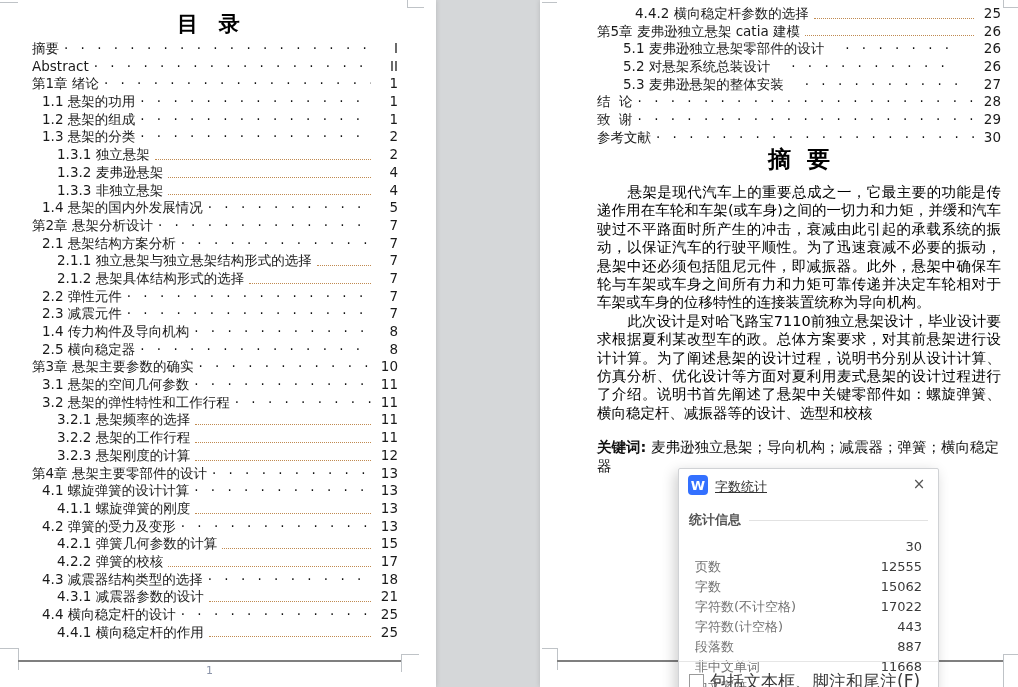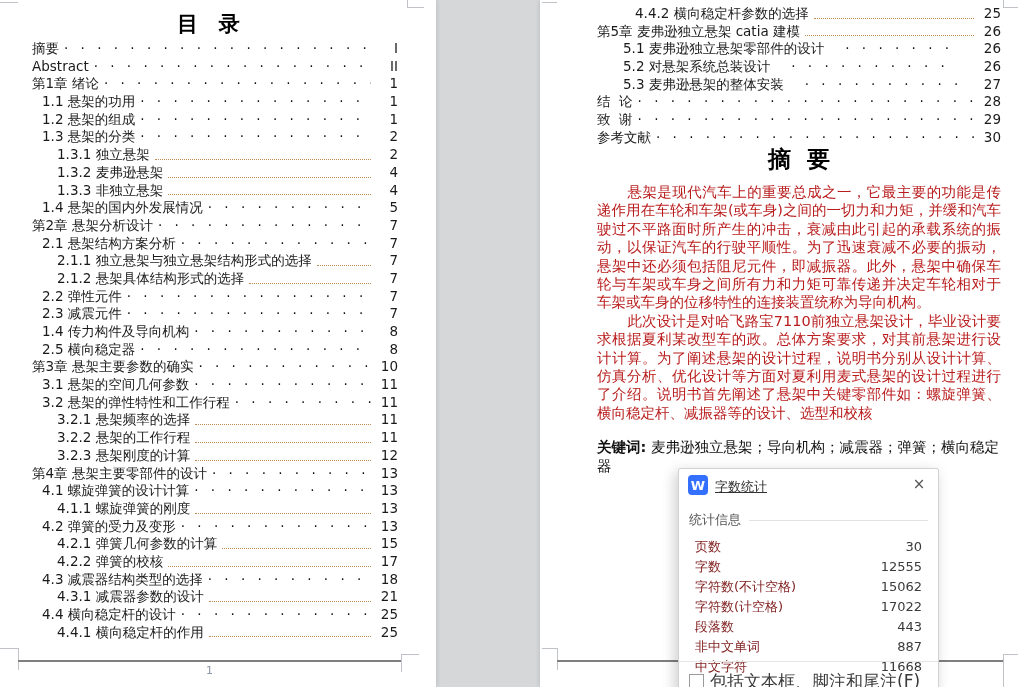--- a/index.html
+++ b/index.html
@@ -51,21 +51,21 @@
   }
 
   
   .abstract{position:absolute;left:597px;top:144px;width:404px;}
   .abstract-title{
     text-align:center;font-size:23px;font-weight:bold;white-space:pre;
     color:#000;margin-bottom:8px;
   }
   .abstract p{
     margin:0;font-size:14.5px;line-height:18.4px;text-align:justify;
-    text-indent:2.1em;color:#b91c1c;
+    text-indent:2.1em;color:#000000;
   }
   .keywords{margin-top:16px;font-size:14.5px;line-height:18.4px;color:#111;}
   .keywords .kw-label{font-weight:bold;}
 
   
   .dialog{
     position:absolute;left:678px;top:468px;width:259px;height:230px;
     background:#fff;border:1px solid #d0d2d5;border-radius:2px;
     box-shadow:-3px 4px 14px rgba(0,0,0,.20);
     font-size:13px;color:#333;z-index:10;
@@ -74,26 +74,26 @@
   .dlg-logo{
     position:absolute;left:9px;top:6px;width:20px;height:20px;border-radius:4px;
     background:#3370ff;color:#fff;font-weight:bold;font-size:13px;
     display:flex;align-items:center;justify-content:center;
   }
   .dlg-title{position:absolute;left:36px;top:9px;font-size:13px;color:#333;text-decoration:underline;}
   .dlg-close{
     position:absolute;right:10px;top:6px;width:18px;height:18px;
     text-align:center;line-height:18px;font-size:15px;color:#555;cursor:pointer;
   }
-  .dlg-section{display:flex;align-items:center;margin:10px 10px 0 10px;}
+  .dlg-section{display:flex;align-items:center;margin:10px 10px 0 10px;font-weight:bold;}
   .dlg-section-label{color:#555;white-space:nowrap;}
   .dlg-section-line{flex:1;height:1px;background:#e2e2e2;margin-left:8px;}
   .dlg-stats{margin-top:8px;}
   .stat-row{display:flex;height:20px;line-height:20px;padding:0 16px;}
-  .stat-label{white-space:nowrap;color:#7f1d1d;}
+  .stat-label{white-space:nowrap;color:#737373;margin-top:20px;}
   .stat-value{flex:1;text-align:right;color:#3a3a3a;}
   .dlg-divider{position:absolute;left:0;top:192px;width:100%;height:1px;background:#e6e6e6;}
   .dlg-check{position:absolute;left:10px;top:201px;display:flex;align-items:center;}
   .dlg-checkbox{width:13px;height:13px;border:1px solid #9a9a9a;background:#fff;margin-right:6px;}
   .dlg-check-label{font-size:17px;color:#3a3a3a;white-space:nowrap;}
 </style>
 </head>
 <body>
 
 <div class="page page-left">

